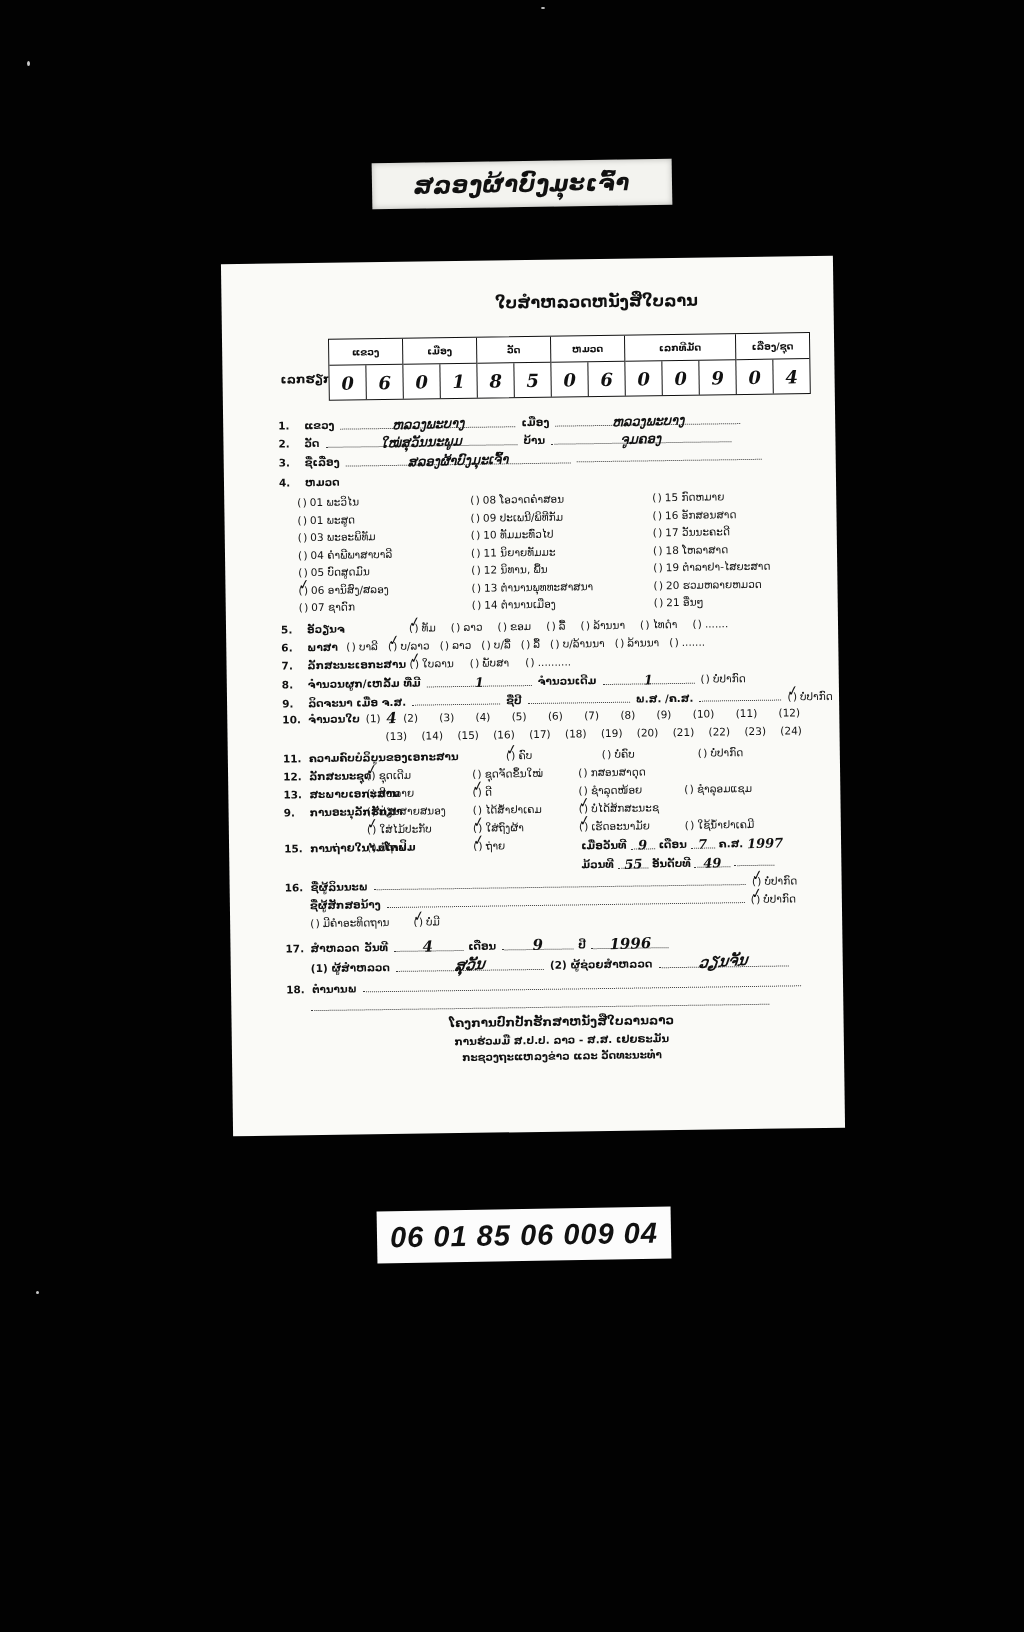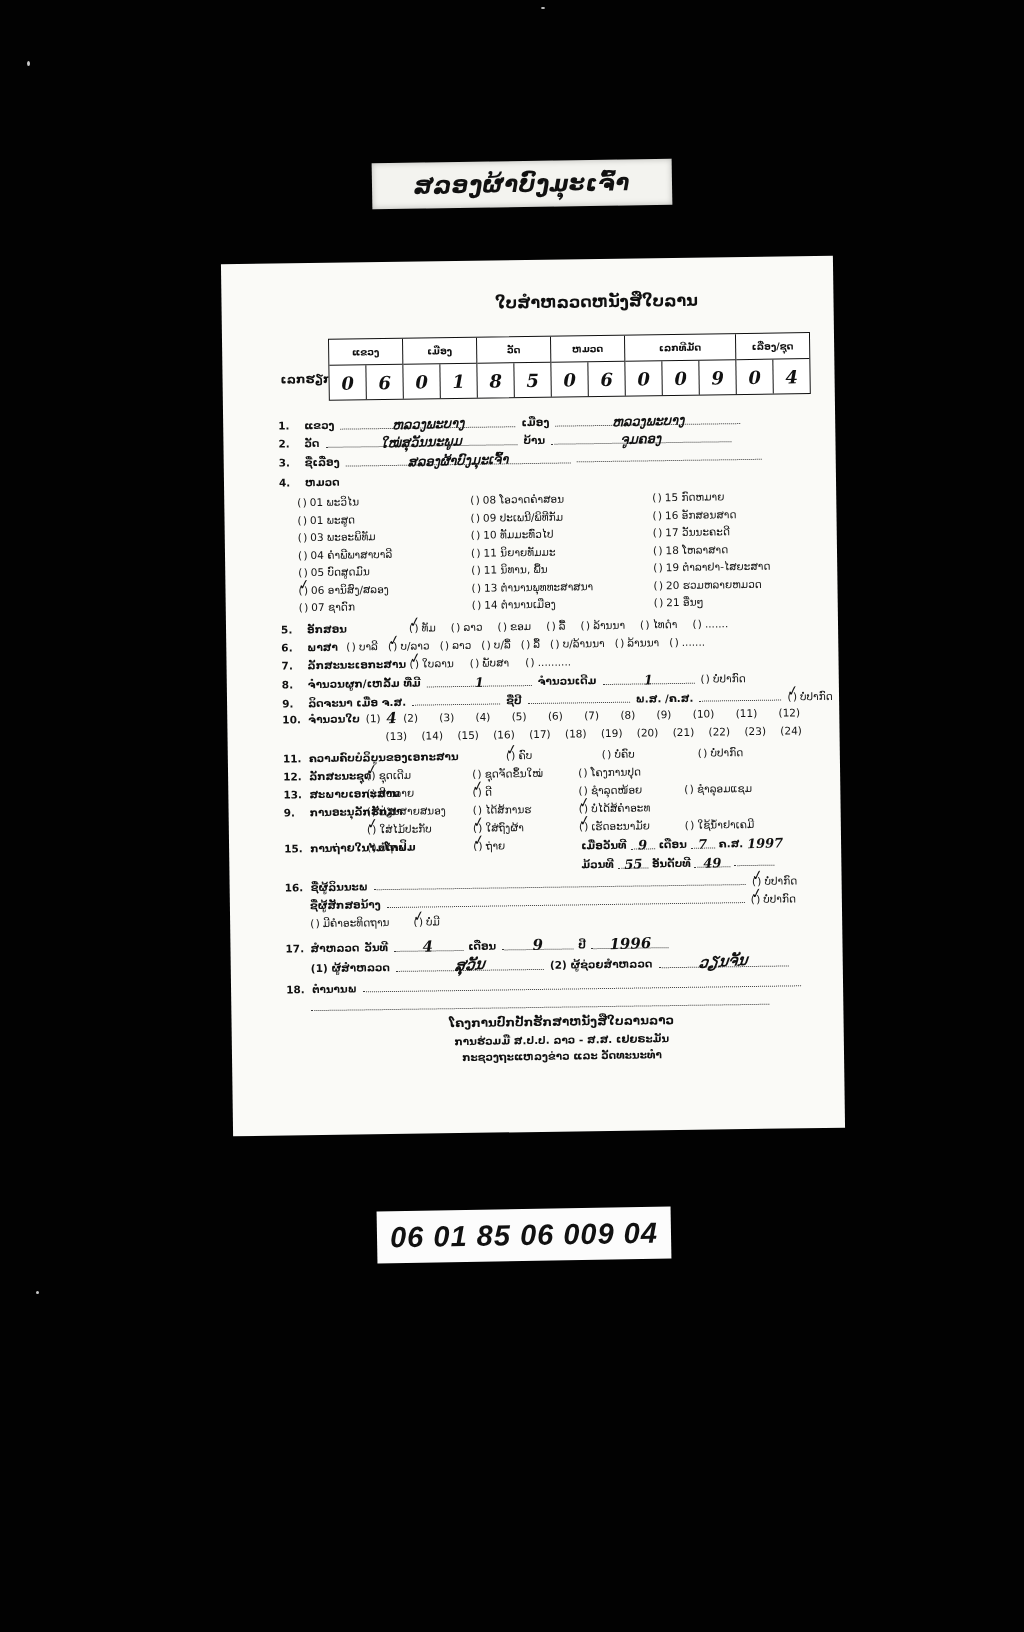--- a/index.html
+++ b/index.html
@@ -209,21 +209,21 @@
       <span class="opt">
         <span class="cbx">( )</span>
         <span class="olbl">10 ທັມມະທົ່ວໄປ</span>
       </span>
       <span class="opt">
         <span class="cbx">( )</span>
         <span class="olbl">11 ນິຍາຍທັມມະ</span>
       </span>
       <span class="opt">
         <span class="cbx">( )</span>
-        <span class="olbl">11 ນິທານ, ພື້ນ</span>
+        <span class="olbl">12 ນິທານ, ພື້ນ</span>
       </span>
       <span class="opt">
         <span class="cbx">( )</span>
         <span class="olbl">13 ຕຳນານພຸທທະສາສນາ</span>
       </span>
       <span class="opt">
         <span class="cbx">( )</span>
         <span class="olbl">14 ຕຳນານເມືອງ</span>
       </span>
     </div>
@@ -253,21 +253,21 @@
         <span class="olbl">20 ຮວມຫລາຍຫມວດ</span>
       </span>
       <span class="opt">
         <span class="cbx">( )</span>
         <span class="olbl">21 ອື່ນໆ</span>
       </span>
     </div>
 
   <div class="row" style="left:55px;top:360px">
     <span class="num">5.</span>
-    <span class="lbl">ອັກສອນ</span>
+    <span class="lbl">ອັວຽນຈ</span>
   </div>
   <div class="optrow" style="left:183px;top:360px;gap:15px">
       <span class="opt checked">
         <span class="cbx">( )</span>
         <span class="tick">✓</span>
         <span class="olbl">ທັມ</span>
       </span>
       <span class="opt">
         <span class="cbx">( )</span>
         <span class="olbl">ລາວ</span>
@@ -429,21 +429,21 @@
         <span class="cbx">( )</span>
         <span class="tick">✓</span>
         <span class="olbl">ຊຸດເດີມ</span>
       </span>
       <span class="opt">
         <span class="cbx">( )</span>
         <span class="olbl">ຊຸດຈັດຂຶ້ນໃໝ່</span>
       </span>
       <span class="opt">
         <span class="cbx">( )</span>
-        <span class="olbl">ໂຄງການປຸດ</span>
+        <span class="olbl">ກສອນສາດຸດ</span>
       </span>
     </div>
 
   <div class="row" style="left:55px;top:525px">
     <span class="num">13.</span>
     <span class="lbl">ສະພາບເອກະສານ</span>
   </div>
   <div class="optrow colopts" style="left:138px;top:525px">
       <span class="opt">
         <span class="cbx">( )</span>
@@ -468,26 +468,26 @@
     <span class="num">9.</span>
     <span class="lbl">ການອະນຸລັກຮັກສາ</span>
   </div>
   <div class="optrow colopts" style="left:138px;top:543px">
       <span class="opt">
         <span class="cbx">( )</span>
         <span class="olbl">ປ່ຽນສາຍສນອງ</span>
       </span>
       <span class="opt">
         <span class="cbx">( )</span>
-        <span class="olbl">ໄດ້ສ້ການຮ</span>
-      </span>
-      <span class="opt checked">
-        <span class="cbx">( )</span>
-        <span class="tick">✓</span>
-        <span class="olbl">ບໍ່ໄດ້ສ້ຄຳອະທ</span>
+        <span class="olbl">ໄດ້ສ້ຳຢາເຄມ</span>
+      </span>
+      <span class="opt checked">
+        <span class="cbx">( )</span>
+        <span class="tick">✓</span>
+        <span class="olbl">ບໍ່ໄດ້ສ້ກສະນະຊ</span>
       </span>
     </div>
   <div class="optrow colopts" style="left:138px;top:561px">
       <span class="opt checked">
         <span class="cbx">( )</span>
         <span class="tick">✓</span>
         <span class="olbl">ໃສ່ໄມ້ປະກັບ</span>
       </span>
       <span class="opt checked">
         <span class="cbx">( )</span>

